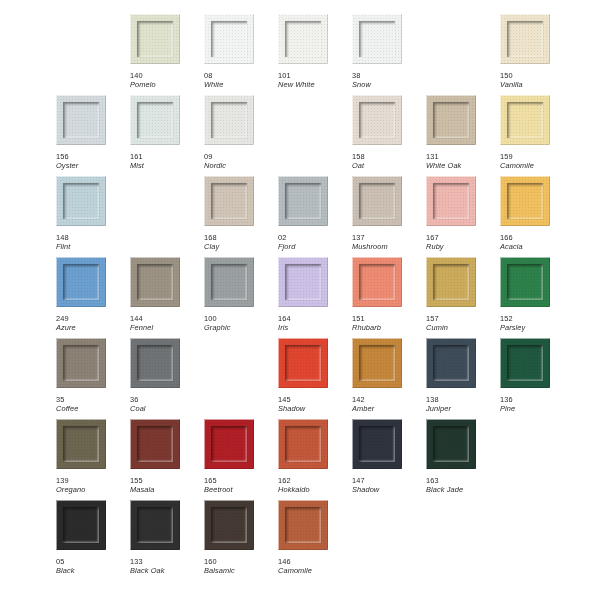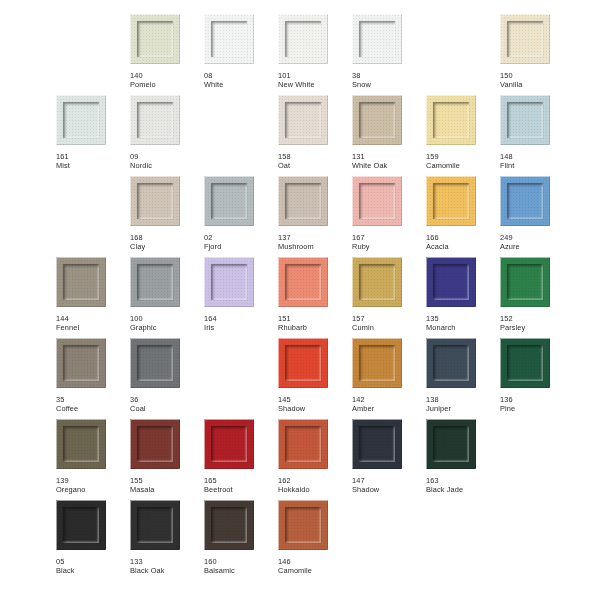--- a/index.html
+++ b/index.html
@@ -101,21 +101,21 @@
     top: 57px;
     width: 74px;
     font-family: "Liberation Sans", sans-serif;
     font-size: 7.4px;
     line-height: 9.4px;
     color: #2b2b2b;
     letter-spacing: 0.1px;
     white-space: nowrap;
   }
   .caption .code { display: block; }
-  .caption .name { display: block; }
+  .caption .name { display: block; font-style: italic; }
 </style>
 </head>
 <body>
 
 <div id="swatch-chart">
   <div class="grid">
       <div class="cell empty"></div>
       <div class="cell">
         <div class="swatch" style="background: rgb(223, 227, 206);">
           <div class="frame"></div>
@@ -171,20 +171,32 @@
           <div class="panel" style="background: rgb(238, 228, 203);"></div>
           <div class="tex"></div>
           <div class="edge"></div>
         </div>
         <div class="caption">
           <span class="code">150</span>
           <span class="name">Vanilla</span>
         </div>
       </div>
       <div class="cell">
+        <div class="swatch" style="background: rgb(211, 218, 222);">
+          <div class="frame"></div>
+          <div class="panel" style="background: rgb(211, 218, 222);"></div>
+          <div class="tex"></div>
+          <div class="edge"></div>
+        </div>
+        <div class="caption">
+          <span class="code">156</span>
+          <span class="name">Oyster</span>
+        </div>
+      </div>
+      <div class="cell">
         <div class="swatch" style="background: rgb(221, 230, 226);">
           <div class="frame"></div>
           <div class="panel" style="background: rgb(221, 230, 226);"></div>
           <div class="tex"></div>
           <div class="edge"></div>
         </div>
         <div class="caption">
           <span class="code">161</span>
           <span class="name">Mist</span>
         </div>
@@ -374,32 +386,20 @@
       <div class="cell">
         <div class="swatch" style="background: rgb(203, 170, 92);">
           <div class="frame"></div>
           <div class="panel" style="background: rgb(203, 170, 92);"></div>
           <div class="tex"></div>
           <div class="edge"></div>
         </div>
         <div class="caption">
           <span class="code">157</span>
           <span class="name">Cumin</span>
-        </div>
-      </div>
-      <div class="cell">
-        <div class="swatch" style="background: rgb(60, 58, 134);">
-          <div class="frame"></div>
-          <div class="panel" style="background: rgb(60, 58, 134);"></div>
-          <div class="tex"></div>
-          <div class="edge"></div>
-        </div>
-        <div class="caption">
-          <span class="code">135</span>
-          <span class="name">Monarch</span>
         </div>
       </div>
       <div class="cell">
         <div class="swatch" style="background: rgb(45, 128, 73);">
           <div class="frame"></div>
           <div class="panel" style="background: rgb(45, 128, 73);"></div>
           <div class="tex"></div>
           <div class="edge"></div>
         </div>
         <div class="caption">

